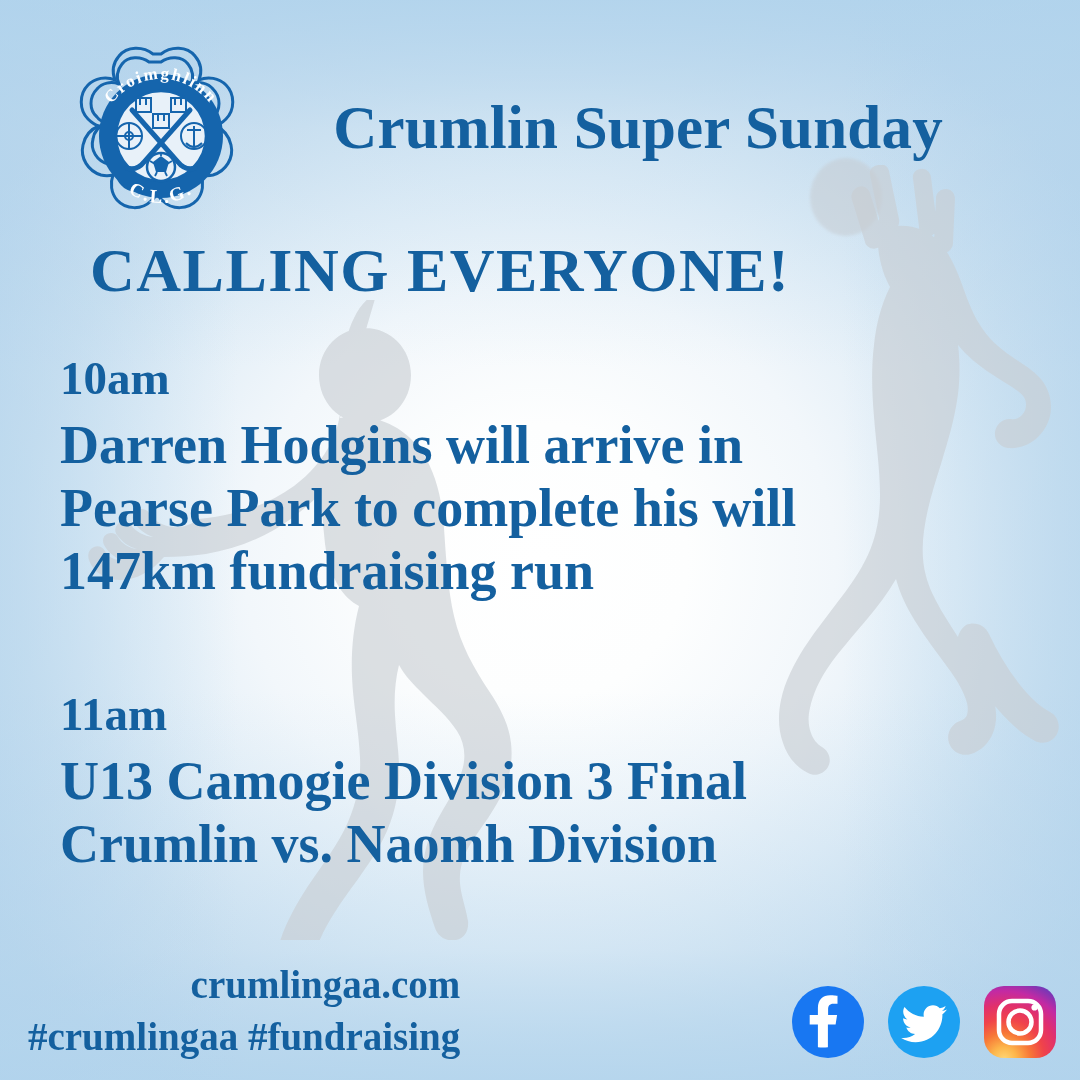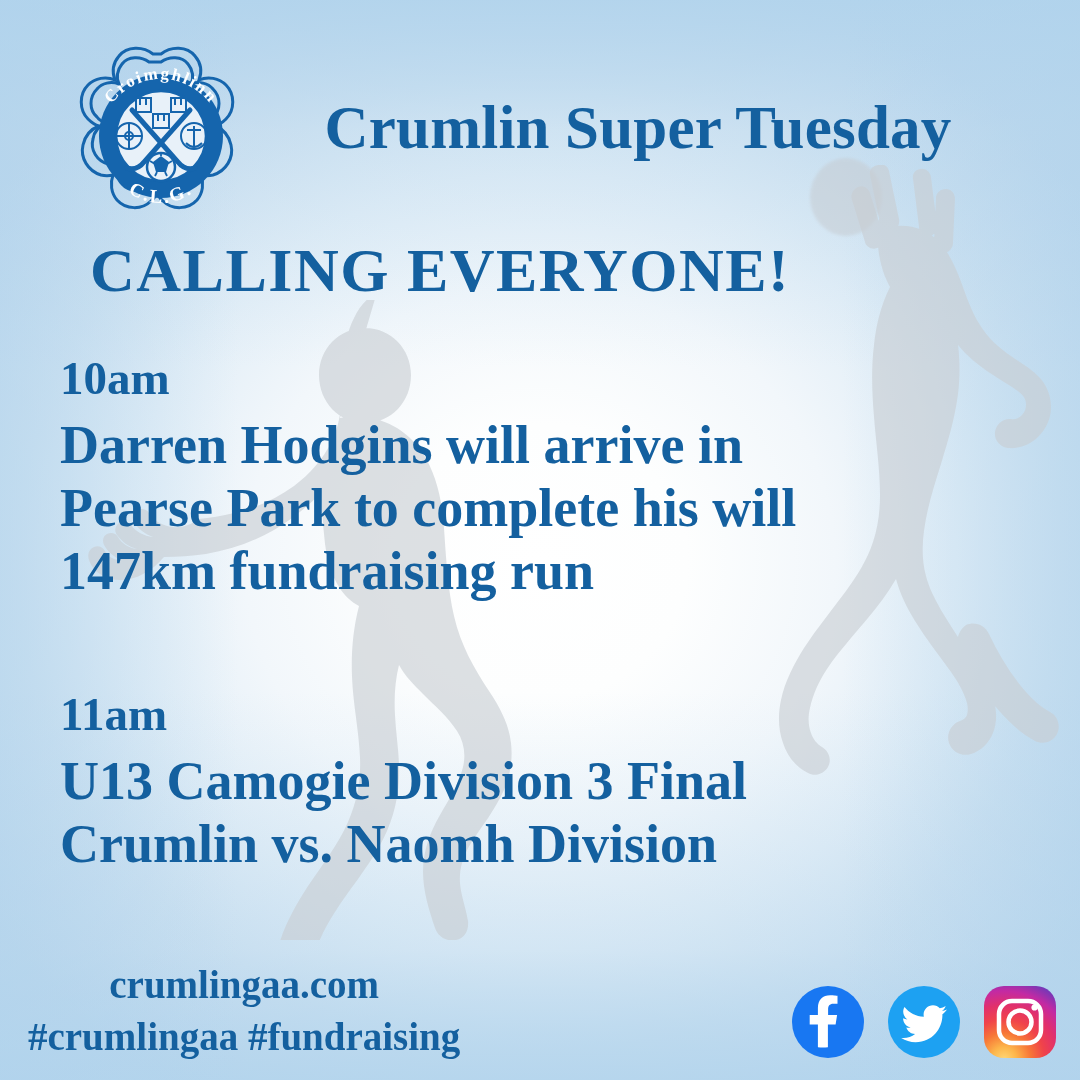--- a/index.html
+++ b/index.html
@@ -145,21 +145,21 @@
 
   
   .footer-text {
     position: absolute;
     left: 28px;
     bottom: 18px;
     color: #14609f;
     font-weight: bold;
     font-size: 39px;
     line-height: 1.32;
-    text-align: center;
+    text-align: right;
   }
   .footer-text .ln { display: block; white-space: nowrap; }
 
   .social {
     position: absolute;
     right: 22px;
     bottom: 20px;
     display: flex;
     align-items: center;
     gap: 20px;
@@ -320,21 +320,21 @@
       </g>
 
       <g>
         <circle cx="91" cy="123" r="14" fill="#e8f1f9" stroke="#1565ad" stroke-width="2.5"></circle>
         <path d="M91 112 l8 6 -3 10 h-10 l-3 -10 Z" fill="#1565ad"></path>
         <path d="M91 109 v3 M80 117 l5 3 M102 117 l-5 3 M85 132 l2 -4 M97 132 l-2 -4" stroke="#1565ad" stroke-width="1.8"></path>
       </g>
     </svg>
   </div>
 
-  <div class="main-title">Crumlin Super Tuesday</div>
+  <div class="main-title">Crumlin Super Sunday</div>
 
   <div class="calling">CALLING EVERYONE!</div>
 
   <div class="block block-one">
     <div class="time">10am</div>
     <div class="detail">
       <span class="ln">Darren Hodgins will arrive in</span>
       <span class="ln">Pearse Park to complete his will</span>
       <span class="ln">147km fundraising run</span>
     </div>

